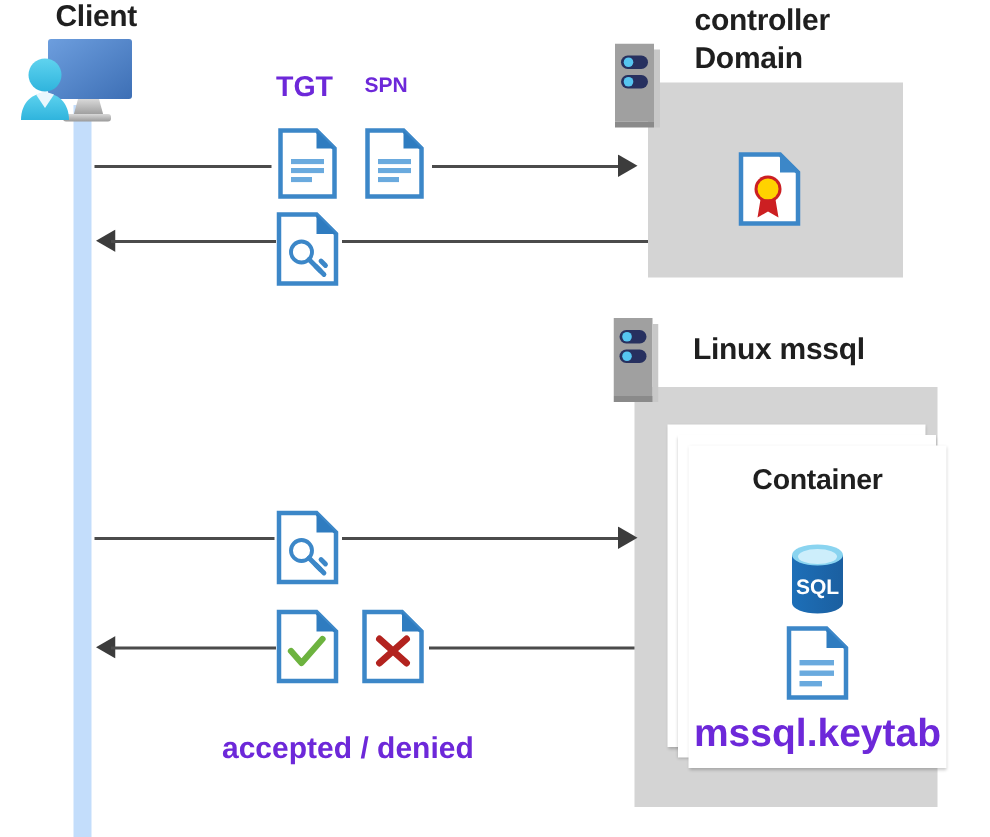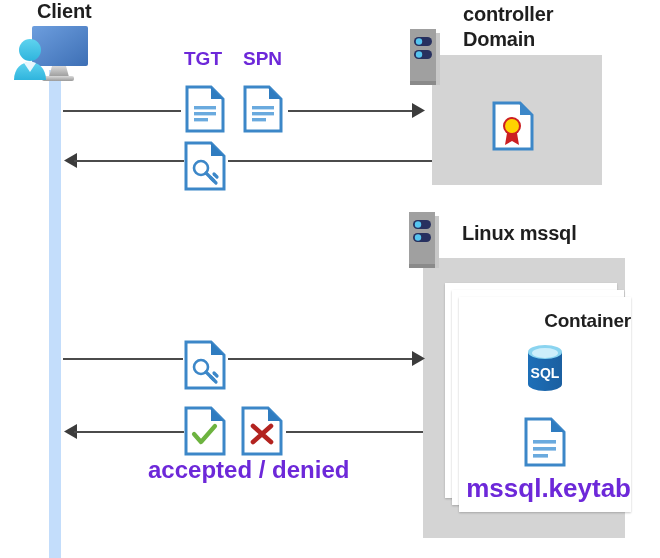--- a/index.html
+++ b/index.html
@@ -47,21 +47,21 @@
     background:#ffffff;
     box-shadow:0 1px 2px rgba(0,0,0,.22);
   }
   .card1{left:445px;top:283px;width:172px;height:215px;}
   .card2{left:452px;top:290px;width:172px;height:215px;}
   .card3{left:459px;top:297px;width:172px;height:215px;}
 
   
   .arrow-line{height:0;border-top:2px solid #4b4b4b;}
 
-  .center-txt{text-align:right;}
+  .center-txt{text-align:center;}
 </style>
 </head>
 <body>
 
 <div id="stage">
 
   <div class="abs lifeline"></div>
 
   <div class="abs client-icon">
     <svg width="86" height="62" viewBox="0 0 86 62">
@@ -89,21 +89,21 @@
 
       <path d="M16 41 l6 9 l6 -9 l-6 -2 z" fill="#e9f7fd"></path>
 
       <circle cx="22" cy="28" r="11" fill="url(#body)"></circle>
     </svg>
   </div>
 
   <div class="abs ttl-bold" style="left:37px;top:0px;font-size:20px;">Client</div>
 
   <div class="abs lbl" style="left:184px;top:48px;font-size:19px;">TGT</div>
-  <div class="abs lbl" style="left:243px;top:48px;font-size:19px;">SPN</div>
+  <div class="abs lbl" style="left:243px;top:48px;font-size:14px;">SPN</div>
 
   <div class="abs panel panel-dc"></div>
 
   <div class="abs" style="left:410px;top:29px;">
     <svg class="server-ico" viewBox="0 0 30 58">
       <rect x="0" y="0" width="26" height="52" fill="#a0a0a0"></rect>
       <rect x="26" y="4" width="4" height="52" fill="#c8c8c8"></rect>
       <rect x="0" y="52" width="26" height="4" fill="#8a8a8a"></rect>
       <rect x="4" y="8" width="18" height="9" rx="4.5" fill="#27305f"></rect>
       <circle cx="9" cy="12.5" r="3.2" fill="#56c5f0"></circle>
@@ -189,21 +189,21 @@
   </div>
 
   <div class="abs ttl-bold" style="left:462px;top:222px;font-size:20px;">Linux mssql</div>
 
   <div class="abs card card1"></div>
   <div class="abs card card2"></div>
   <div class="abs card card3"></div>
 
   <div class="abs ttl-bold center-txt" style="left:459px;top:310px;width:172px;font-size:19px;">Container</div>
 
-  <div class="abs" style="left:522px;top:343px;">
+  <div class="abs" style="left:522px;top:361px;">
     <svg width="46" height="50" viewBox="0 0 46 50">
       <defs>
         <linearGradient id="dbg" x1="0" y1="0" x2="1" y2="0">
           <stop offset="0" stop-color="#1d6fb8"></stop>
           <stop offset="1" stop-color="#1b5fa0"></stop>
         </linearGradient>
       </defs>
       <path d="M6 9 h34 v32 a17 7 0 0 1 -34 0 z" fill="url(#dbg)"></path>
       <ellipse cx="23" cy="9" rx="17" ry="7" fill="#8ad4f0"></ellipse>
       <ellipse cx="23" cy="10" rx="13" ry="5" fill="#cdeefb"></ellipse>
@@ -259,15 +259,15 @@
   </div>
 
   <div class="abs" style="left:241px;top:406px;">
     <svg width="42" height="50" viewBox="0 0 42 50">
       <path d="M2 2 h25 l13 13 v33 h-38 z" fill="#ffffff" stroke="#3c87c8" stroke-width="3"></path>
       <path d="M27 2 l13 13 h-13 z" fill="#2f7cc0"></path>
       <path d="M12 20 l18 16 M30 20 l-18 16" fill="none" stroke="#b3231f" stroke-width="4.6" stroke-linecap="round"></path>
     </svg>
   </div>
 
-  <div class="abs lbl" style="left:148px;top:456px;font-size:24px;">accepted / denied</div>
+  <div class="abs lbl" style="left:148px;top:488px;font-size:20px;">accepted / denied</div>
 
 </div>
 
 </body></html>

